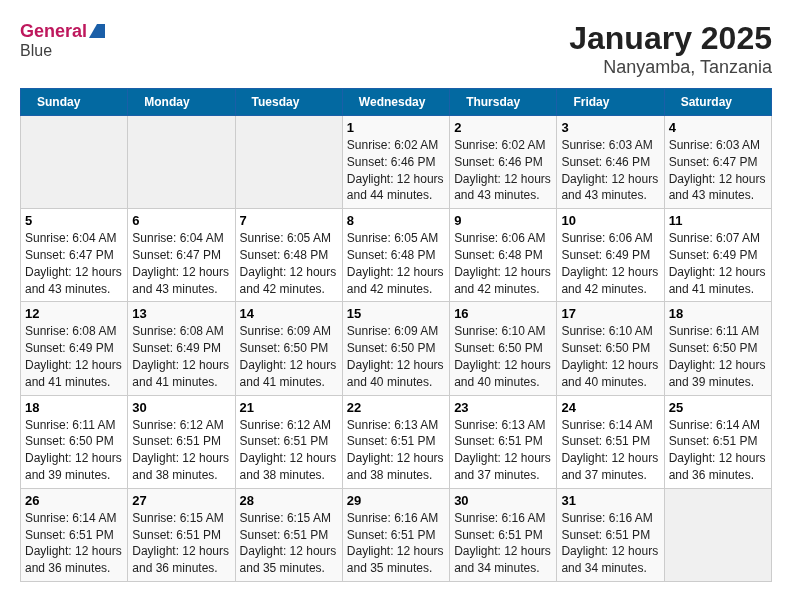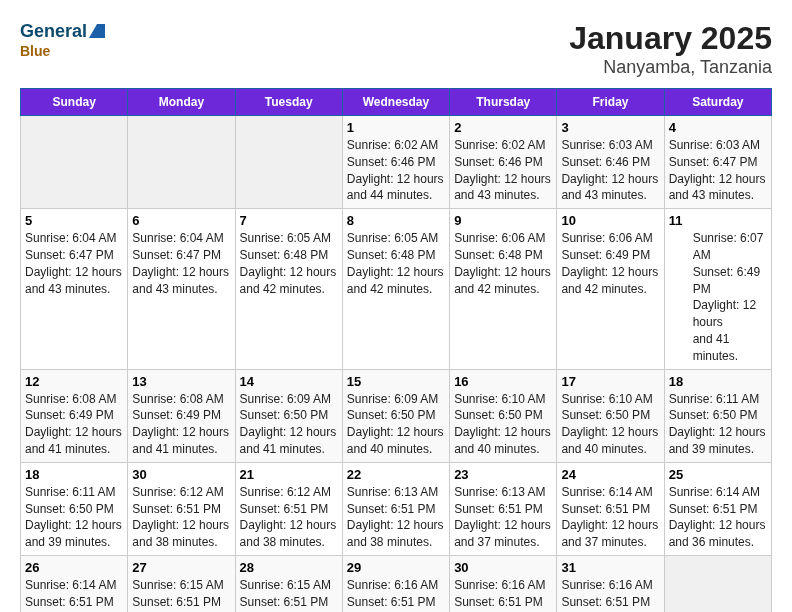--- a/index.html
+++ b/index.html
@@ -17,26 +17,26 @@
       margin-bottom: 10px;
     }
     .logo {
       display: flex;
       flex-direction: column;
       align-items: flex-start;
     }
     .logo-general {
       font-size: 18px;
       font-weight: bold;
-      color: #0c4a6e;
+      color: #be185d;
     }
     .logo-blue {
-      font-size: 14px;
-      font-weight: bold;
-      color: #a16207;
+      font-size: 16px;
+      font-weight: normal;
+      color: #404040;
     }
     .logo-row {
       display: flex;
       align-items: center;
     }
     .title-block {
       text-align: right;
     }
     .title-block h1 {
       font-size: 32px;
@@ -48,24 +48,24 @@
       font-size: 18px;
       font-weight: normal;
       color: #444;
     }
     .calendar {
       width: 100%;
       border-collapse: collapse;
       font-size: 11px;
     }
     .calendar thead tr th {
-      background-color: #6d28d9;
+      background-color: #0369a1;
       color: #fff;
-      padding: 6px 4px;
-      text-align: center;
+      padding: 6px 16px;
+      text-align: left;
       font-weight: bold;
       font-size: 12px;
       border: 1px solid #1a5fa8;
     }
     .calendar tbody tr td {
       vertical-align: top;
       padding: 4px;
       border: 1px solid #ccc;
       width: calc(100% / 7);
       min-height: 80px;
@@ -198,21 +198,21 @@
         </td>
         <td>
           <span class="day-num">10</span>
           <div class="cell-text" style="white-space: pre-line;">Sunrise: 6:06 AM
 Sunset: 6:49 PM
 Daylight: 12 hours
 and 42 minutes.</div>
         </td>
         <td>
           <span class="day-num">11</span>
-          <div class="cell-text" style="white-space: pre-line; margin-left: 24px;">Sunrise: 6:07 AM
+          <div class="cell-text" style="white-space: pre-line;">Sunrise: 6:07 AM
 Sunset: 6:49 PM
 Daylight: 12 hours
 and 41 minutes.</div>
         </td>
       </tr>
       <tr>
         <td>
           <span class="day-num">12</span>
           <div class="cell-text" style="white-space: pre-line;">Sunrise: 6:08 AM
 Sunset: 6:49 PM

